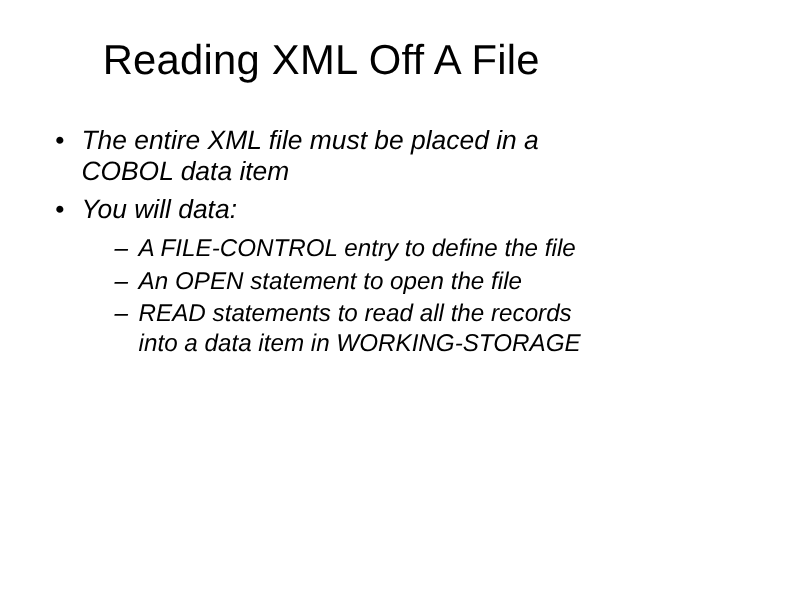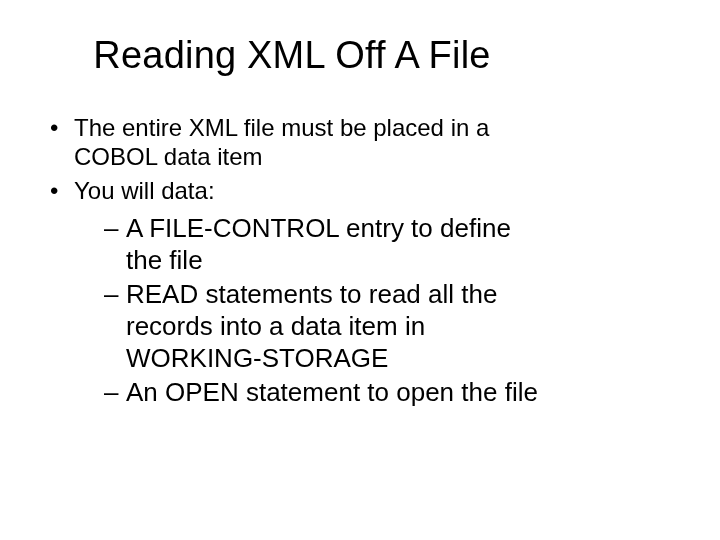--- a/index.html
+++ b/index.html
@@ -23,38 +23,39 @@
     font-weight: 400;
     margin: 6px 0 36px 0;
     letter-spacing: 0.2px;
   }
   ul.level1 {
     list-style: none;
     margin: 0;
     padding: 0 0 0 12px;
     font-size: 24px;
     line-height: 1.22;
+    font-style: italic;
   }
   ul.level1 > li {
     position: relative;
     padding-left: 24px;
     margin-bottom: 4px;
   }
   ul.level1 > li::before {
     content: "•";
     position: absolute;
     left: 0;
     top: 0;
     font-size: 24px;
   }
   ul.level2 {
     list-style: none;
     margin: 8px 0 0 0;
     padding: 0 0 0 30px;
-    font-size: 26px;
+    font-size: 22px;
     line-height: 1.22;
   }
   ul.level2 > li {
     position: relative;
     padding-left: 22px;
     margin-bottom: 3px;
   }
   ul.level2 > li::before {
     content: "–";
     position: absolute;
@@ -72,21 +73,21 @@
     <li>
       <span>The entire XML file must be placed in a COBOL data item</span>
     </li>
     <li>
       <span>You will data:</span>
       <ul class="level2">
         <li>
           <span>A FILE-CONTROL entry to define the file</span>
         </li>
         <li>
-          <span>READ statements to read all the records into a data item in WORKING-STORAGE</span>
+          <span>An OPEN statement to open the file</span>
         </li>
         <li>
-          <span>An OPEN statement to open the file</span>
+          <span>READ statements to read all the records into a data item in WORKING-STORAGE</span>
         </li>
       </ul>
     </li>
   </ul>
 </div>
 
 </body></html>

